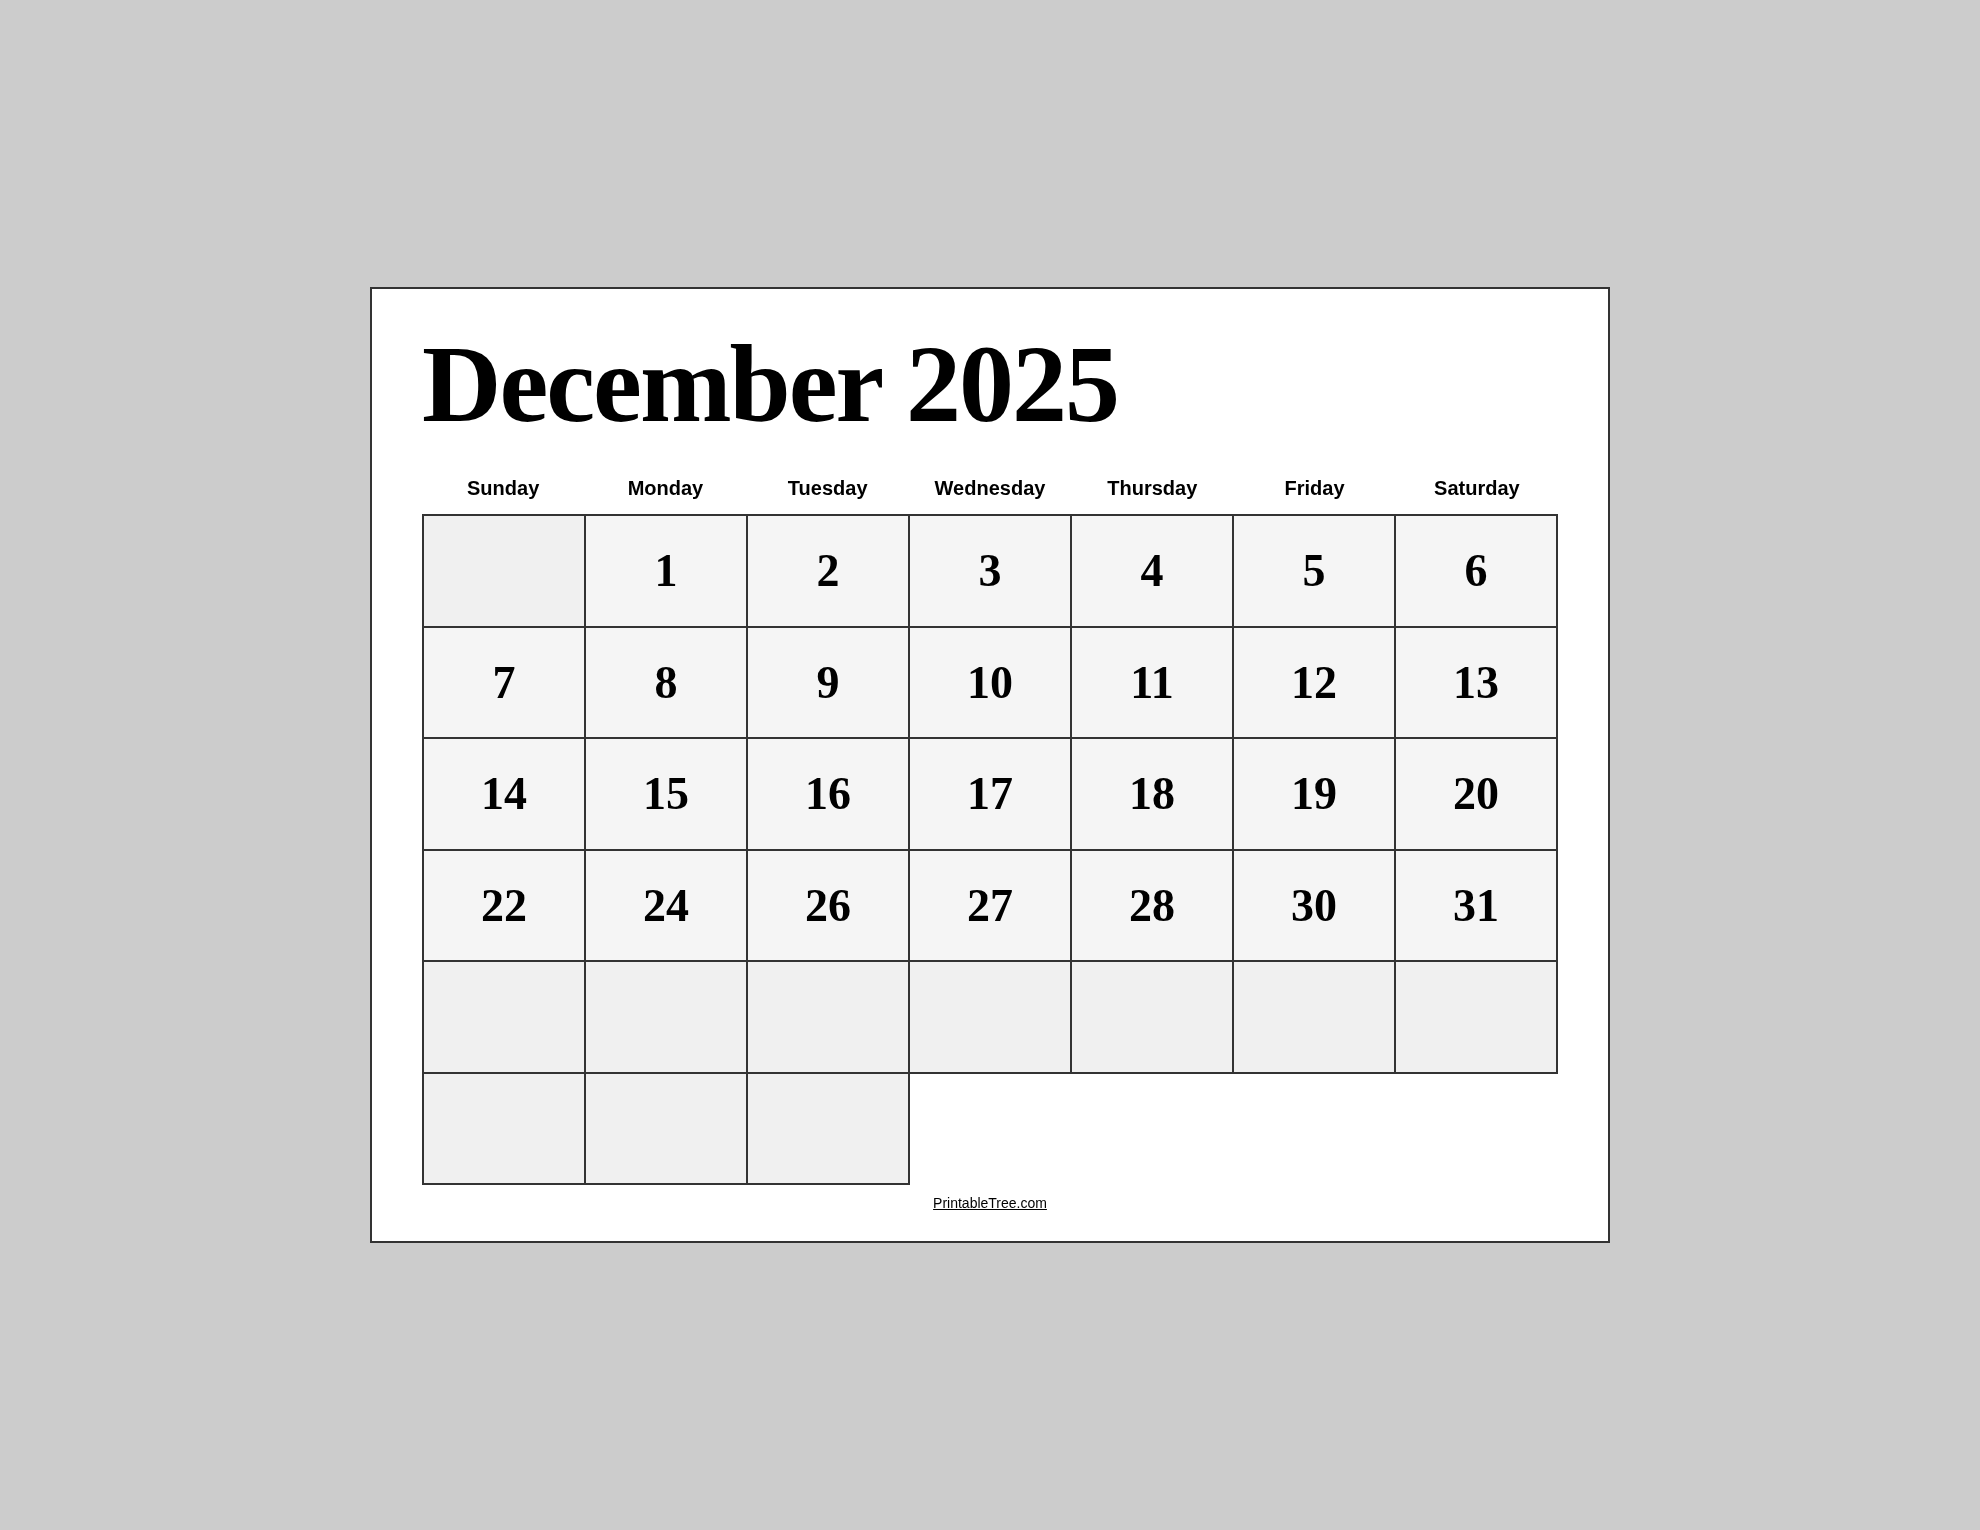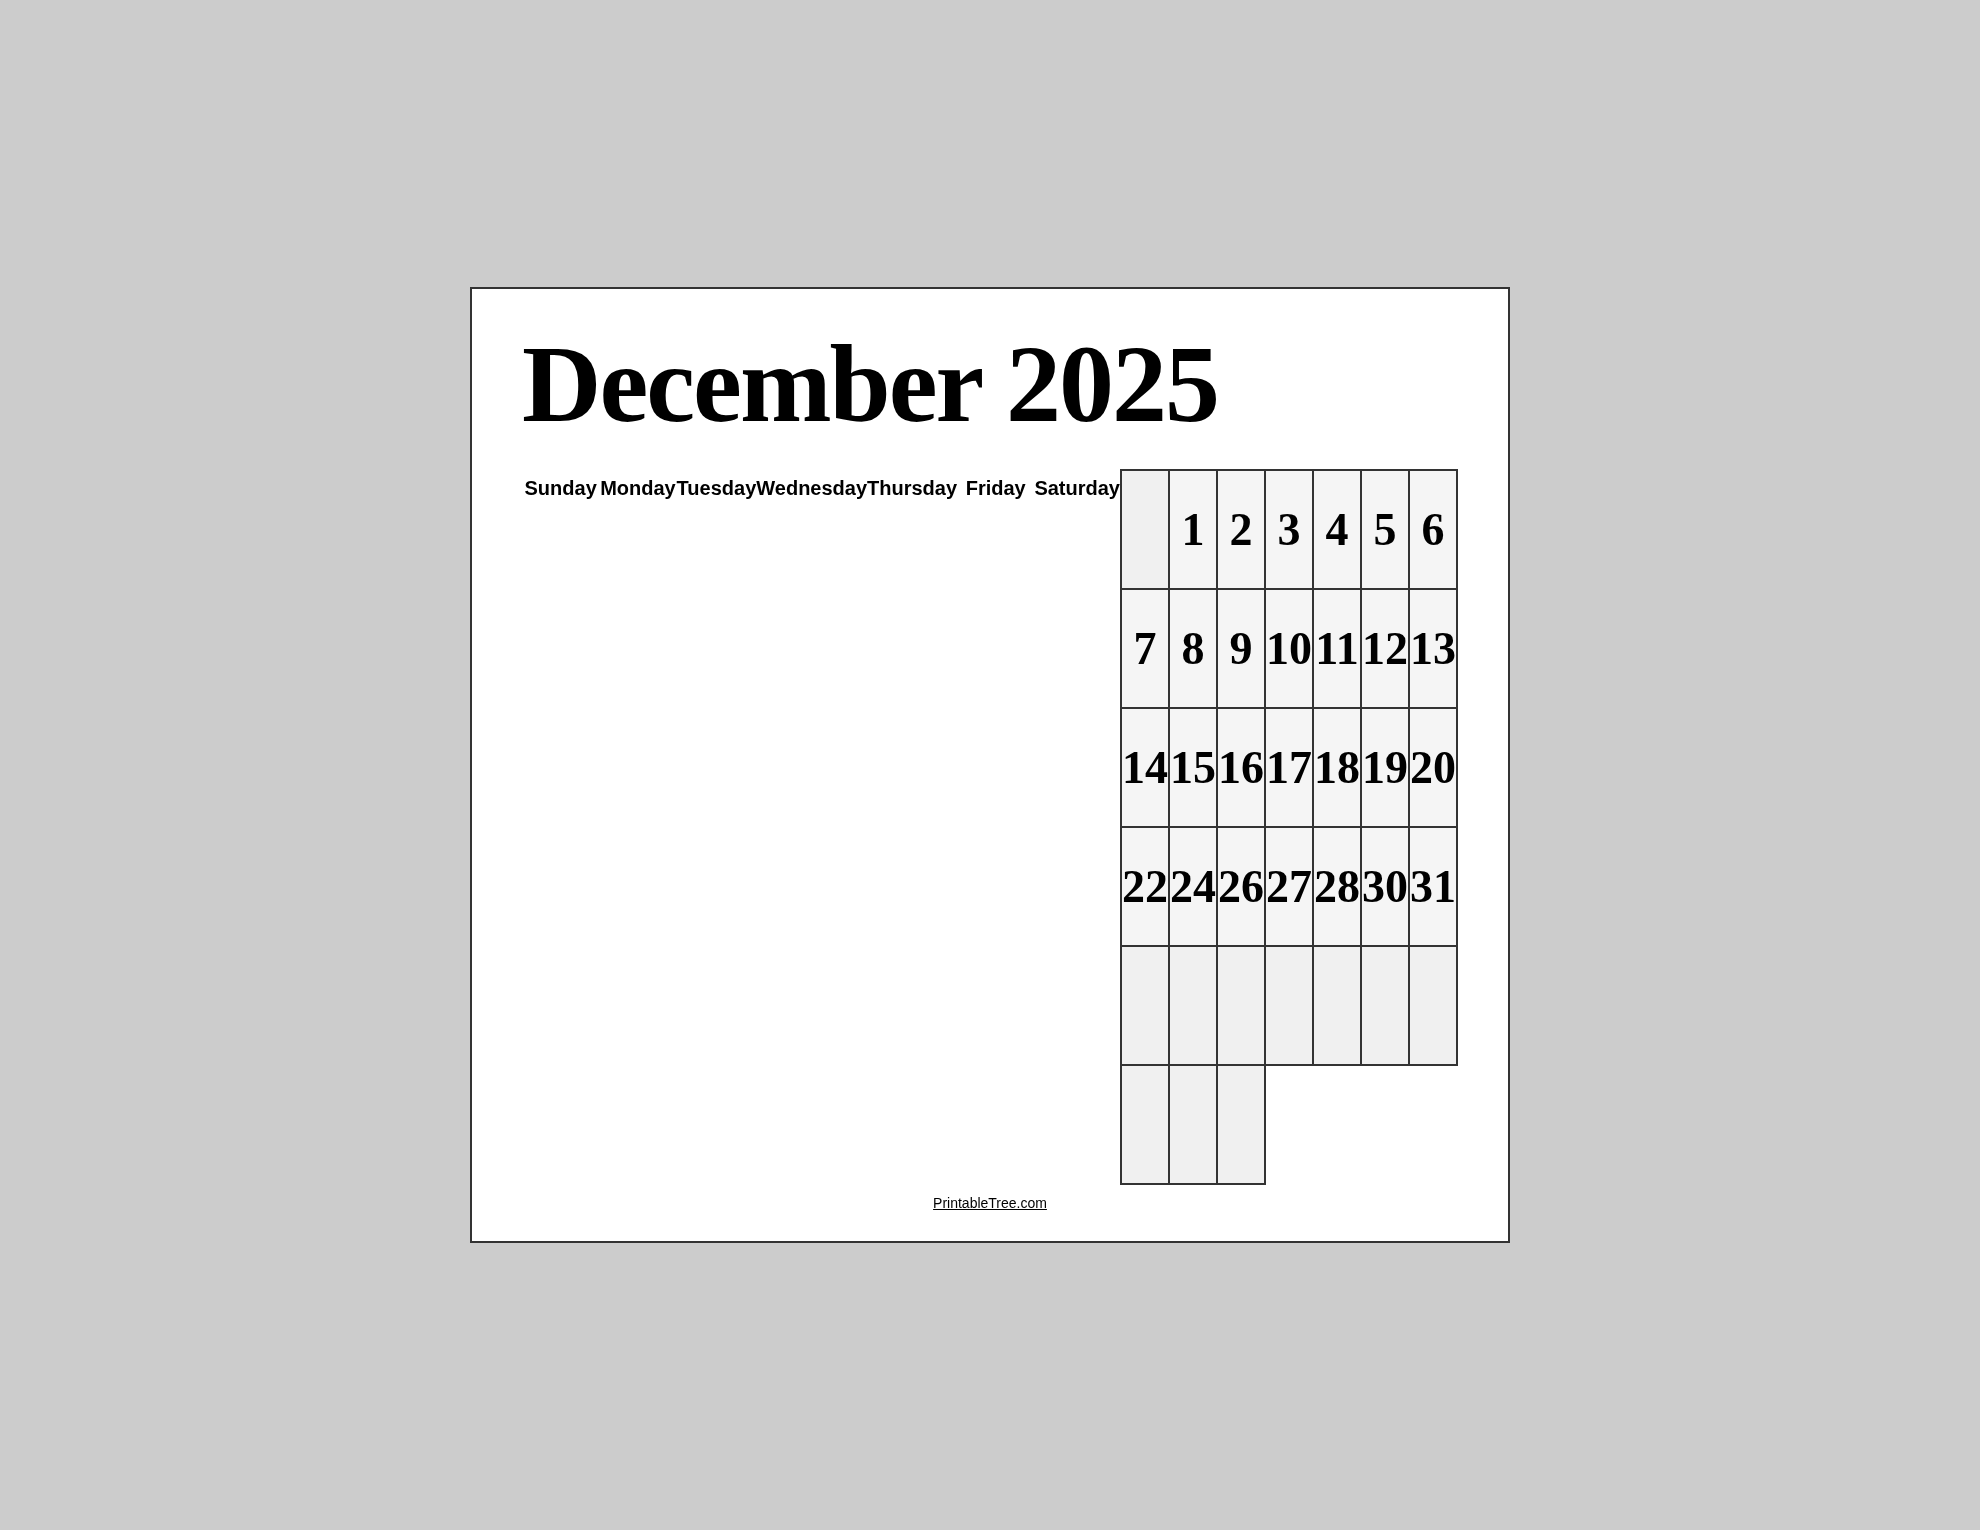--- a/index.html
+++ b/index.html
@@ -11,42 +11,42 @@
     body {
       background: #ccc;
       display: flex;
       justify-content: center;
       align-items: center;
       min-height: 100vh;
       font-family: Arial, sans-serif;
     }
 
     .page {
-      width: 1040px;
+      width: 1240px;
       height: 956px;
       background: #fff;
       border: 2px solid #333;
       padding: 40px 50px 30px 50px;
       display: flex;
       flex-direction: column;
     }
 
     .month-title {
       font-size: 110px;
       font-weight: 900;
       font-family: 'Georgia', serif;
       line-height: 1;
       margin-bottom: 30px;
       letter-spacing: -2px;
     }
 
     .calendar-container {
       flex: 1;
       display: flex;
-      flex-direction: row;
+      flex-direction: column;
     }
 
     .day-headers {
       display: grid;
       grid-template-columns: repeat(7, 1fr);
       margin-bottom: 6px;
     }
 
     .day-header {
       text-align: center;

